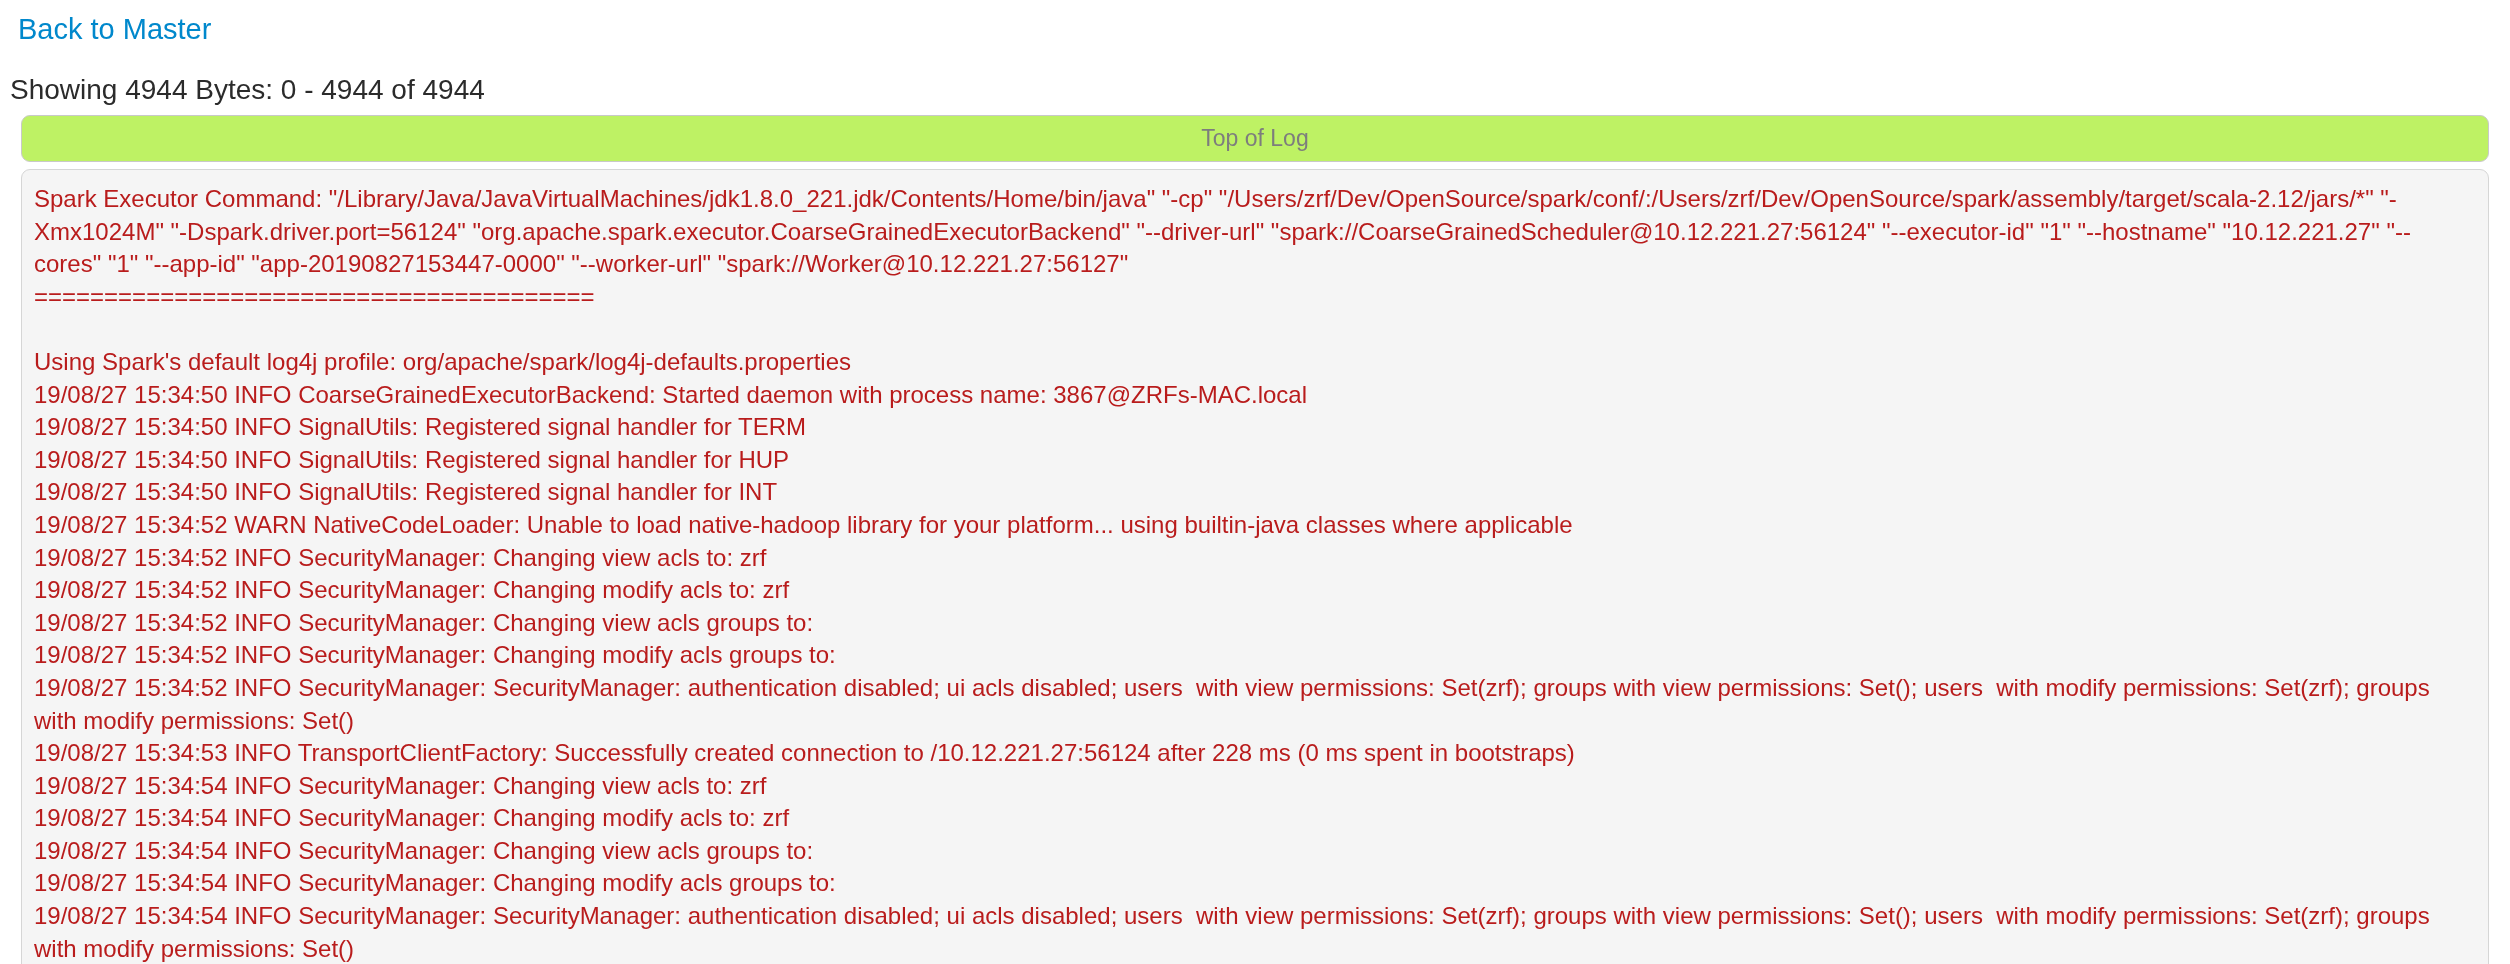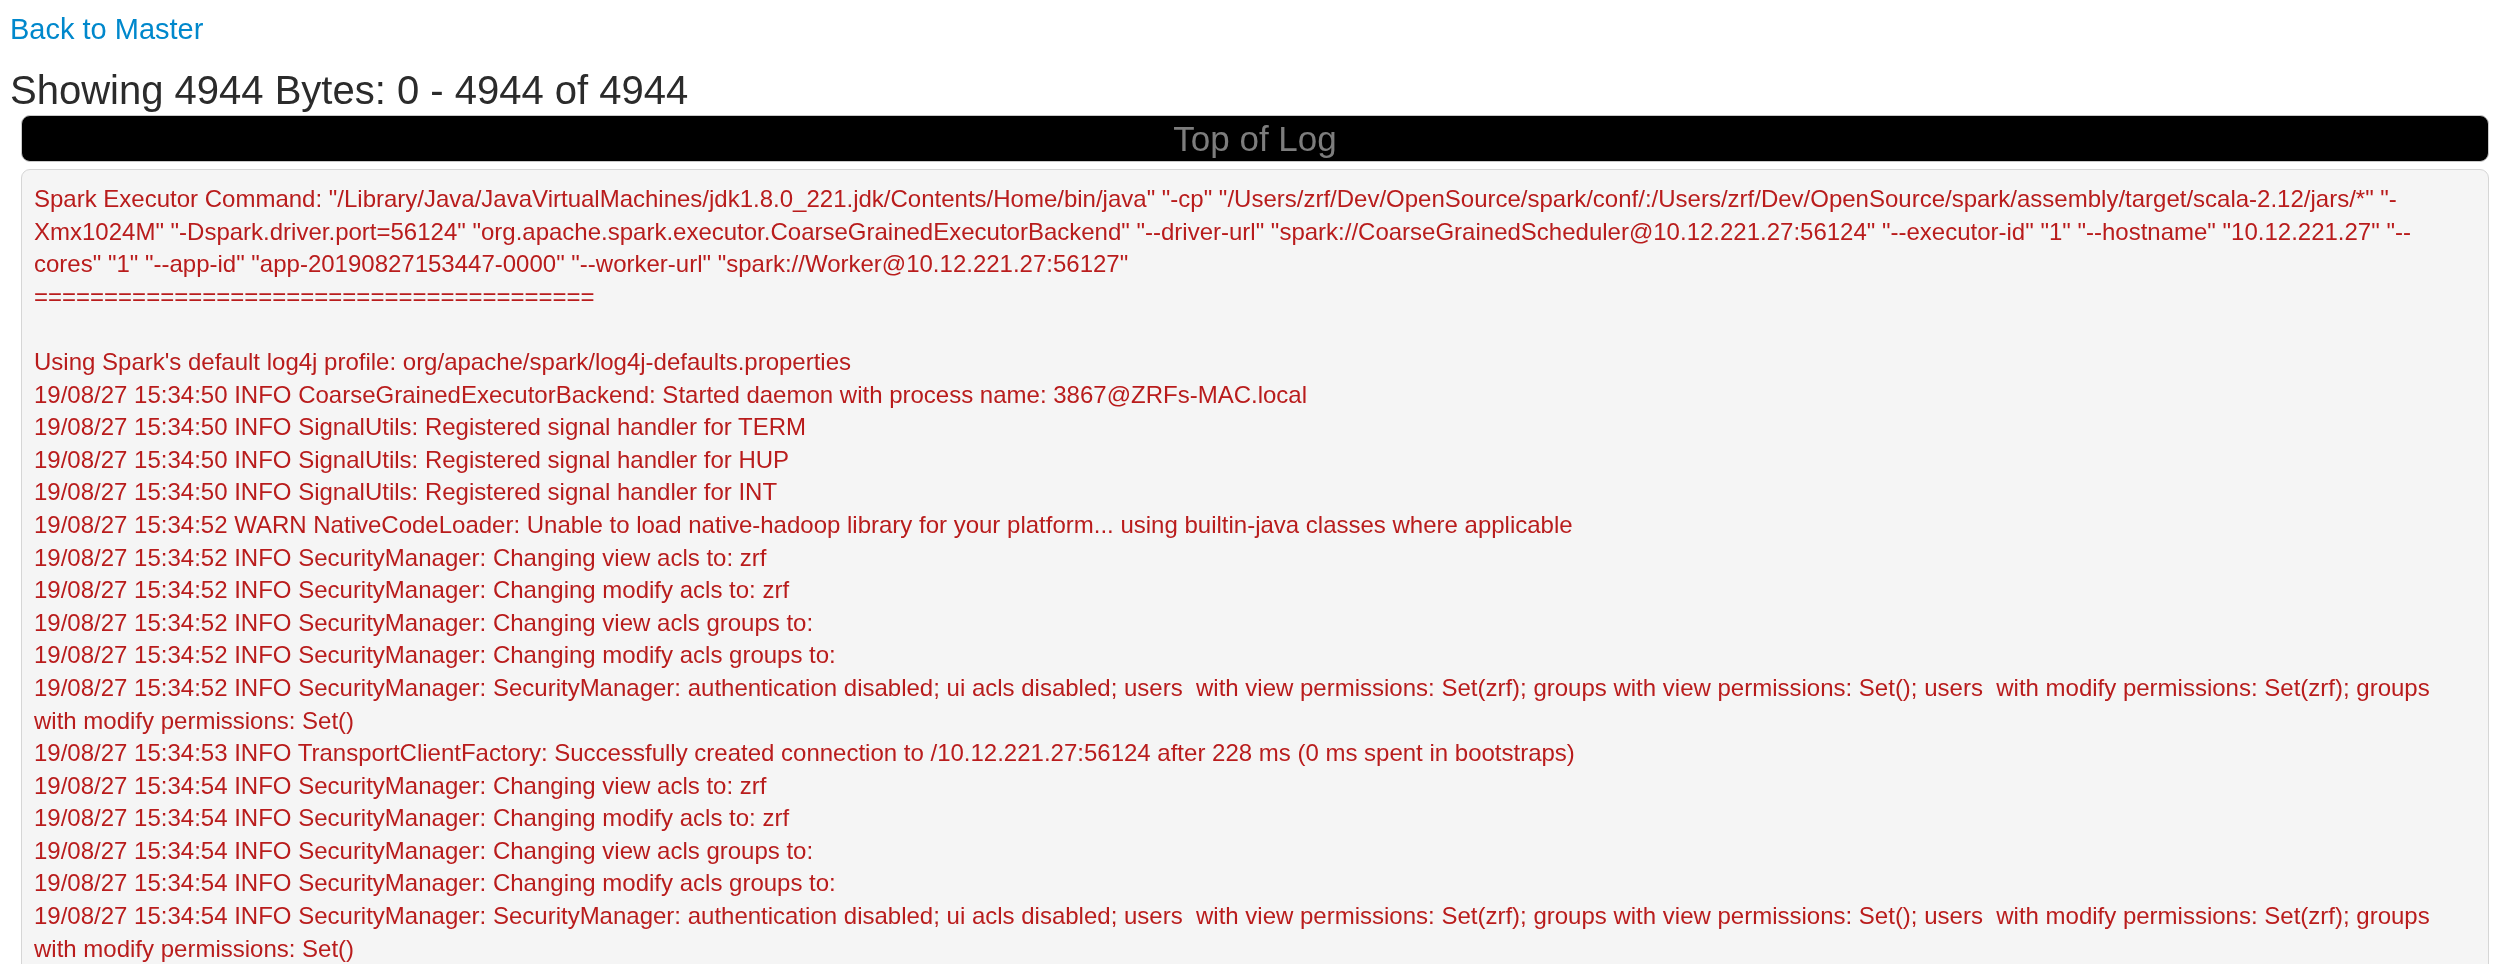--- a/index.html
+++ b/index.html
@@ -6,46 +6,46 @@
   html, body {
     width: 2510px;
     height: 964px;
     background: #ffffff;
     overflow: hidden;
     font-family: "Liberation Sans", sans-serif;
   }
   .page { width: 100%; height: 100%; }
 
   .back-row {
-    margin: 12px 0 0 10px;
+    margin: 12px 0 0 18px;
     font-size: 29px;
     line-height: 34px;
   }
   .back-link {
     color: #0088cc;
     text-decoration: none;
     font-weight: 500;
     cursor: pointer;
   }
   .byte-status {
     margin: 26px 0 0 10px;
-    font-size: 40px;
+    font-size: 28px;
     line-height: 36px;
     color: #2b2b2b;
   }
 
   .top-bar {
     margin: 7px 21px 0 21px;
     height: 47px;
-    background: #000000;
+    background: #bef264;
     border: 1px solid #c9c9c9;
     border-radius: 9px;
     text-align: center;
     line-height: 45px;
-    font-size: 35px;
+    font-size: 23px;
     color: #7d7d7d;
     cursor: pointer;
   }
 
   .log-box {
     margin: 7px 21px 0 21px;
     min-height: 830px;
     background: #f5f5f5;
     border: 1px solid #d6d6d6;
     border-radius: 9px;

